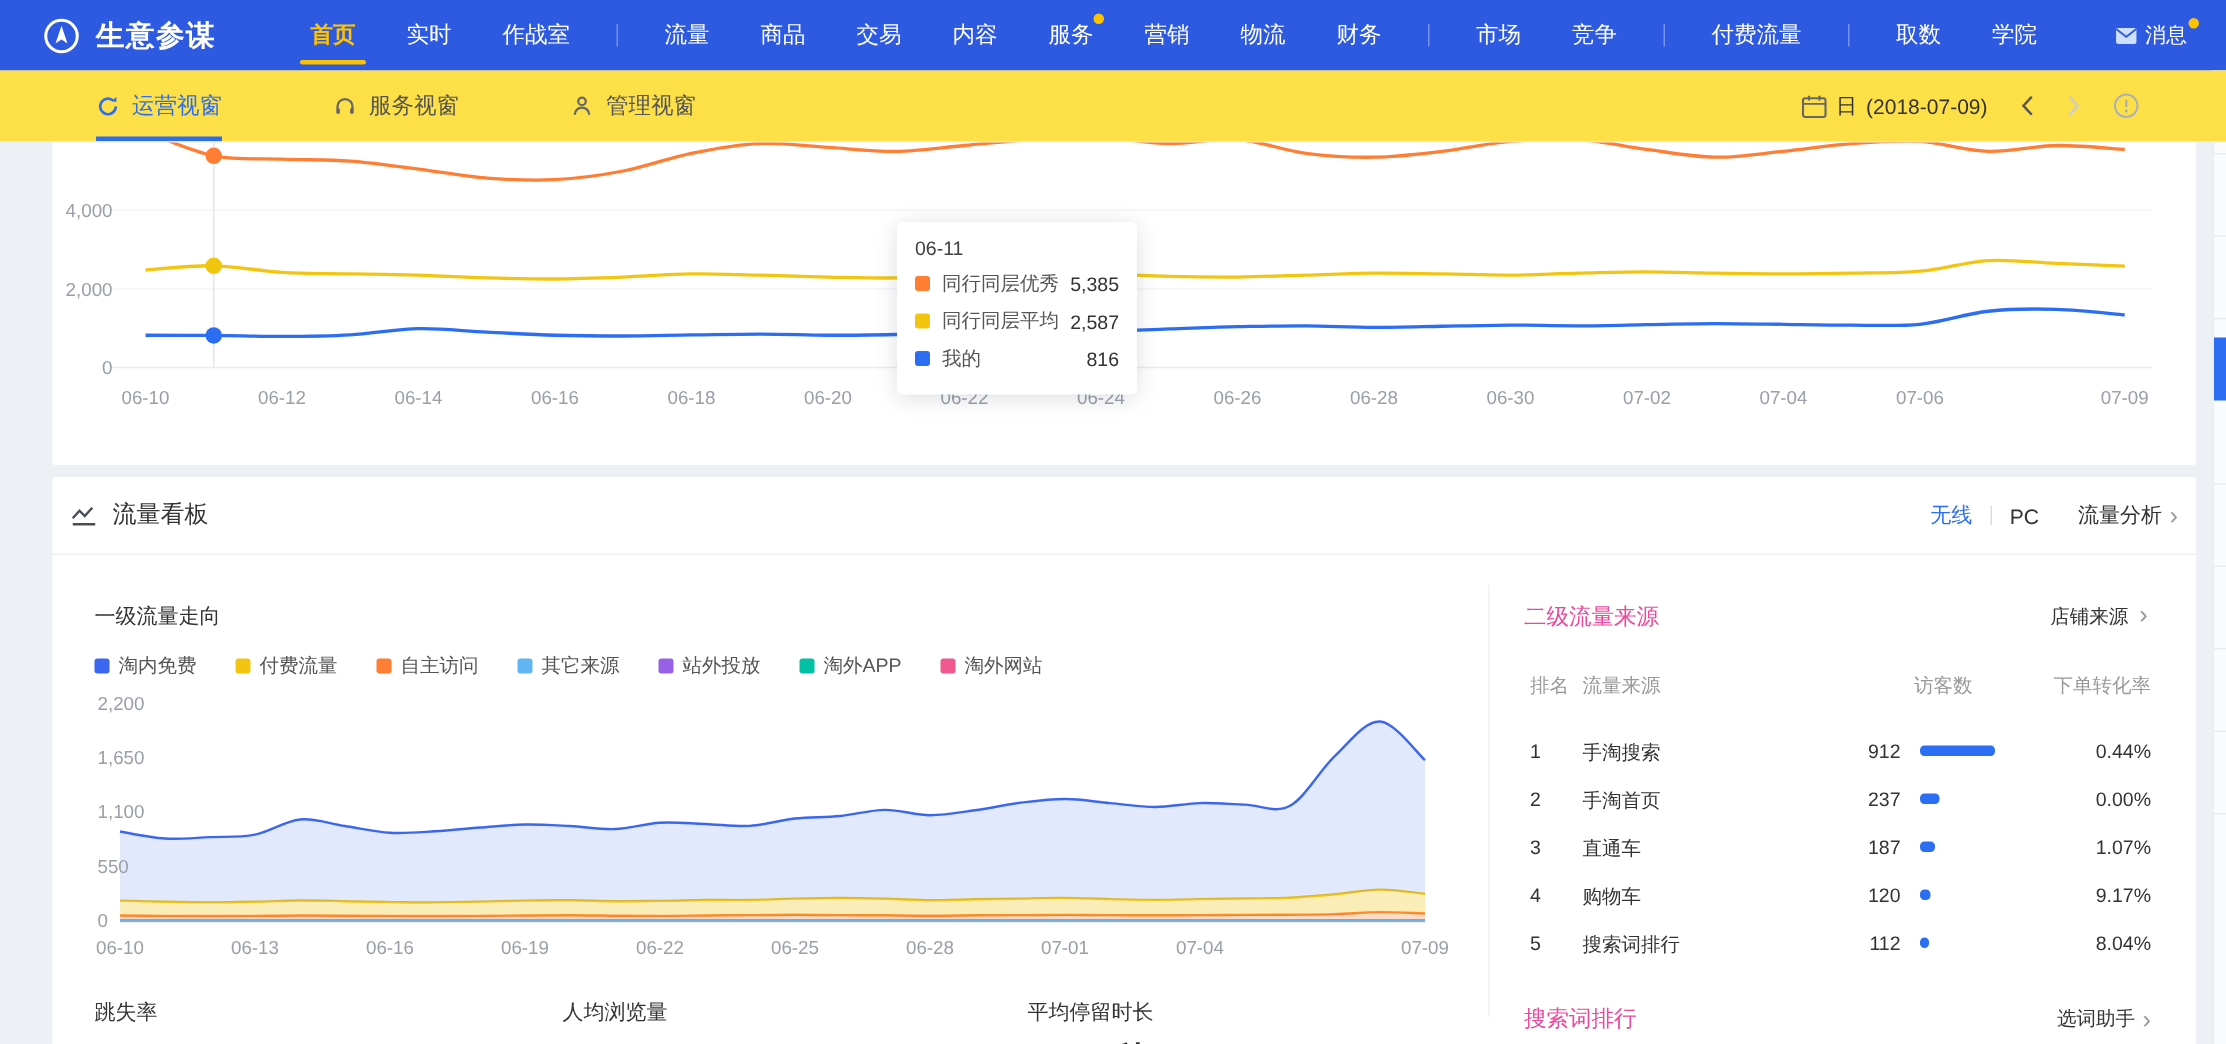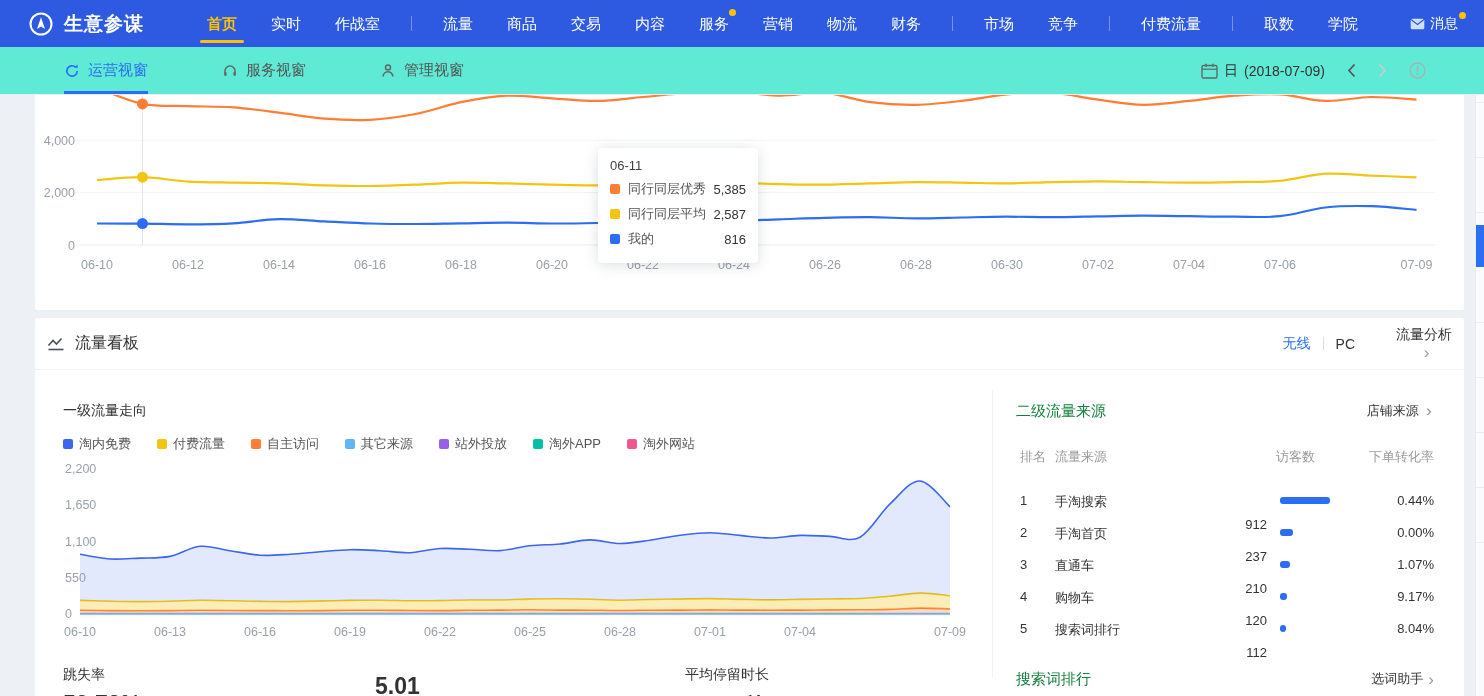--- a/index.html
+++ b/index.html
@@ -15,21 +15,21 @@
   .nav-item { position:relative; color:#fff; font-size:15px; margin:0 17px; height:47px; line-height:47px; cursor:pointer; white-space:nowrap; }
   .nav-item.active { color:#ffc200; font-weight:bold; }
   .nav-item.active::after { content:""; position:absolute; left:50%; transform:translateX(-50%); bottom:4px; width:44px; height:3px; background:#ffc200; border-radius:2px; }
   .nav-divider { width:1px; height:15px; background:rgba(255,255,255,.35); margin:0 14px; }
   .nav-dot { position:absolute; top:9px; right:-7px; width:7px; height:7px; border-radius:50%; background:#ffc200; }
   .nav-msg { margin-left:auto; display:flex; align-items:center; color:#fff; font-size:14px; position:relative; cursor:pointer; padding-right:8px; }
   .nav-msg svg { margin-right:5px; }
   .nav-msg .nav-dot { top:-3px; right:0; }
 
   
-  .tabbar { position:absolute; left:0; top:47px; width:1484px; height:47px; background:#5eead4; display:flex; align-items:center; padding-left:64px; box-shadow:0 1px 0 #e9ebef; z-index:5; }
+  .tabbar { position:absolute; left:0; top:47px; width:1484px; height:47px; background:#fde047; display:flex; align-items:center; padding-left:64px; box-shadow:0 1px 0 #e9ebef; z-index:5; }
   .vtab { display:flex; align-items:center; gap:8px; font-size:15px; color:#555; margin-right:74px; height:47px; position:relative; cursor:pointer; }
   .vtab.active { color:#2b6df3; }
   .vtab.active::after { content:""; position:absolute; left:0; right:0; bottom:0; height:3px; background:#2b6df3; }
   .date-controls { margin-left:auto; display:flex; align-items:center; gap:22px; padding-right:58px; font-size:14px; color:#333; }
   .date-text { display:flex; align-items:center; gap:6px; cursor:pointer; }
   .icon-btn { display:flex; align-items:center; cursor:pointer; }
 
   
   .card { position:absolute; background:#fff; border-radius:2px; }
   #peer-card { left:35px; top:94px; width:1429px; height:216px; }
@@ -45,43 +45,43 @@
   .tt-label { color:#555; flex:1; }
   .tt-value { color:#333; }
 
   
   .board-header { position:relative; height:52px; border-bottom:1px solid #eff1f4; display:flex; align-items:center; padding:0 12px; }
   .board-title { font-size:16px; color:#333; margin-left:10px; }
   .board-links { margin-left:auto; display:flex; align-items:center; font-size:14px; }
   .chan { cursor:pointer; color:#333; }
   .chan.active { color:#2b6df3;text-align:right; }
   .pipe { width:1px; height:13px; background:#ddd; margin:0 12px; }
-  .analysis { margin-left:41px; color:#333; cursor:pointer; display:flex; align-items:center;flex-direction:column; }
+  .analysis { margin-left:26px; color:#333; cursor:pointer; display:flex; align-items:center; }
   .chev { color:#999; font-size:17px; margin-left:5px; line-height:1; }
 
   .flow-title { position:absolute; left:28px; top:84px; font-size:14px; color:#333; }
   .legend { position:absolute; left:28px; top:117px; display:flex; align-items:center; }
   .legend-item { display:flex; align-items:center; margin-right:26px; font-size:13px; color:#555; cursor:pointer; }
   .legend-swatch { width:10px; height:10px; border-radius:2px; margin-right:6px; }
   #flow-svg { position:absolute; left:20px; top:137px; }
 
   .stat { position:absolute; width:280px; }
   .stat-label { font-size:14px; color:#333; }
   .stat-value { font-size:23px; font-weight:bold; color:#333; margin-top:7px; }
 
   .vdivider { position:absolute; left:957px; top:72px; width:1px; height:288px; background:#f0f2f5; }
 
   
-  .panel-title { position:absolute; font-size:15px; color:#15803d; }
+  .panel-title { position:absolute; font-size:15px; color:#ec4899; }
   .panel-link { position:absolute; right:30px; font-size:13px; color:#333; cursor:pointer; display:flex; align-items:center; }
   .src-header { position:absolute; top:130px; font-size:13px; color:#999; }
   .src-row { position:absolute; left:981px; width:418px; height:32px; font-size:13px; color:#333; cursor:pointer; }
   .src-rank { position:absolute; left:4px; top:9px; }
   .src-name { position:absolute; left:39px; top:9px; }
-  .src-visitors { position:absolute; left:130px; width:121px; top:9px; text-align:right;margin-top:24px; }
+  .src-visitors { position:absolute; left:130px; width:121px; top:9px; text-align:right; }
   .src-bar { position:absolute; left:264px; top:13px; height:7px; border-radius:3px; background:#2b6df3; }
   .src-conv { position:absolute; right:0; top:9px; }
 
   
   .rail { position:absolute; right:0; top:47px; width:9px; height:649px; background:#fafbfd; border-left:1px solid #e9ebee; }
   .rail-seg { position:absolute; left:0; width:100%; height:1px; background:#e9ebee; }
   .rail-thumb { position:absolute; left:0; top:178px; width:100%; height:42px; background:#2b6df3; cursor:pointer; }
 </style>
 </head>
 <body>
@@ -312,20 +312,21 @@
         <text x="655" y="181" text-anchor="middle" class="tick">07-01</text>
         <text x="745" y="181" text-anchor="middle" class="tick">07-04</text>
         <text x="895" y="181" text-anchor="middle" class="tick">07-09</text>
       </svg>
 
     <div class="stat" style="left:28px; top:348px;">
       <div class="stat-label">跳失率</div>
       <div class="stat-value">59.72%</div>
     </div>
     <div class="stat" style="left:340px; top:348px;">
+      <div class="stat-label">人均浏览量</div>
       <div class="stat-value">5.01</div>
     </div>
     <div class="stat" style="left:650px; top:348px;">
       <div class="stat-label">平均停留时长</div>
       <div class="stat-value">17.48秒</div>
     </div>
 
     <div class="vdivider"></div>
 
     <div class="panel-title" style="left:981px; top:84px;">二级流量来源</div>
@@ -349,21 +350,21 @@
     <div class="src-row" style="top:198px;">
       <span class="src-rank">2</span>
       <span class="src-name">手淘首页</span>
       <span class="src-visitors">237</span>
       <span class="src-bar" style="width: 13px;"></span>
       <span class="src-conv">0.00%</span>
     </div>
     <div class="src-row" style="top:230px;">
       <span class="src-rank">3</span>
       <span class="src-name">直通车</span>
-      <span class="src-visitors">210</span>
+      <span class="src-visitors">187</span>
       <span class="src-bar" style="width: 10px;"></span>
       <span class="src-conv">1.07%</span>
     </div>
     <div class="src-row" style="top:262px;">
       <span class="src-rank">4</span>
       <span class="src-name">购物车</span>
       <span class="src-visitors">120</span>
       <span class="src-bar" style="width: 7px;"></span>
       <span class="src-conv">9.17%</span>
     </div>

